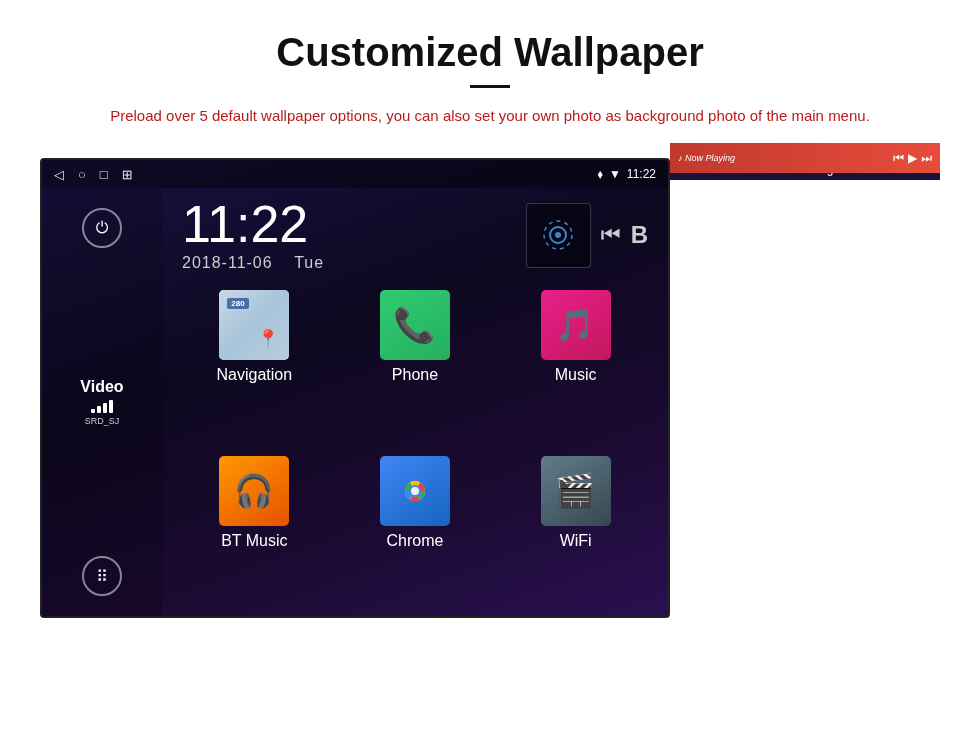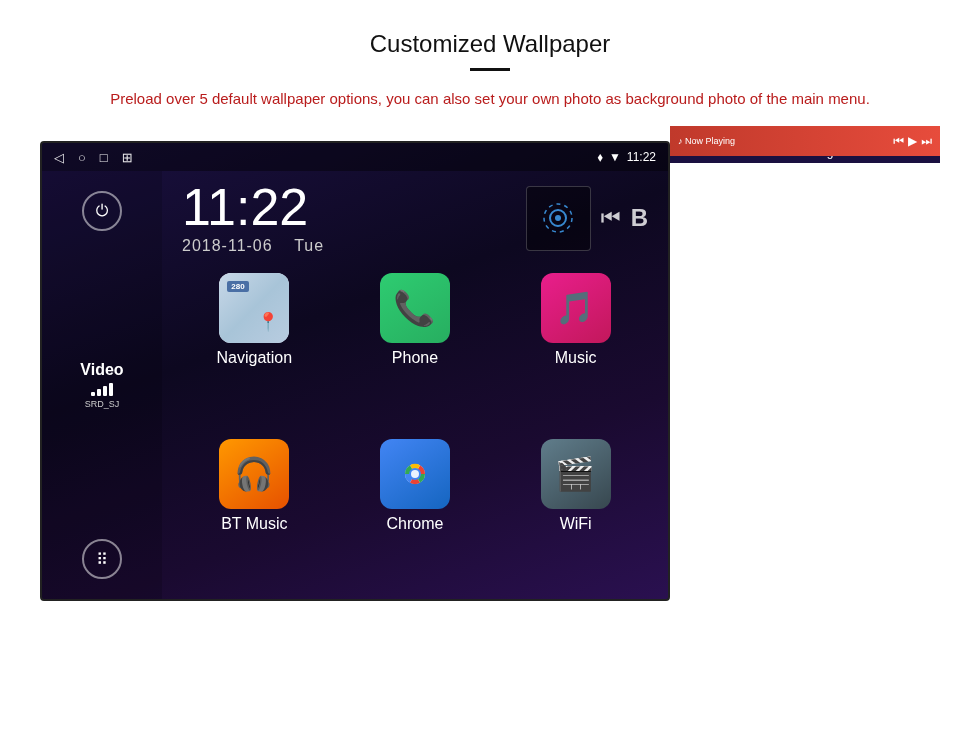--- a/index.html
+++ b/index.html
@@ -13,22 +13,22 @@
       align-items: center;
     }
 
     
     .header {
       text-align: center;
       padding: 30px 60px 20px;
       max-width: 900px;
     }
     .header h1 {
-      font-size: 24px;
-      font-weight: 400;
+      font-size: 40px;
+      font-weight: 700;
       color: #111;
       margin-bottom: 10px;
     }
     .header .divider {
       width: 40px;
       height: 3px;
       background: #111;
       margin: 0 auto 16px;
     }
     .header p {
@@ -217,21 +217,21 @@
     }
     .app-item {
       display: flex;
       flex-direction: column;
       align-items: center;
       gap: 6px;
     }
     .app-icon {
       width: 70px;
       height: 70px;
-      border-radius: 12px;
+      border-radius: 5px;
       display: flex;
       align-items: center;
       justify-content: center;
       font-size: 30px;
       position: relative;
       overflow: hidden;
     }
     .app-label {
       color: #fff;
       font-size: 16px;
@@ -345,20 +345,21 @@
       background: linear-gradient(90deg, #c0392b, #e74c3c);
       display: flex;
       align-items: center;
       justify-content: space-between;
       padding: 0 8px;
       z-index: 3;
     }
     .media-strip-text {
       color: #fff;
       font-size: 9px;
+      font-style: italic;
     }
     .media-strip-controls {
       display: flex;
       gap: 4px;
     }
     .media-ctrl {
       color: #fff;
       font-size: 12px;
     }
 

